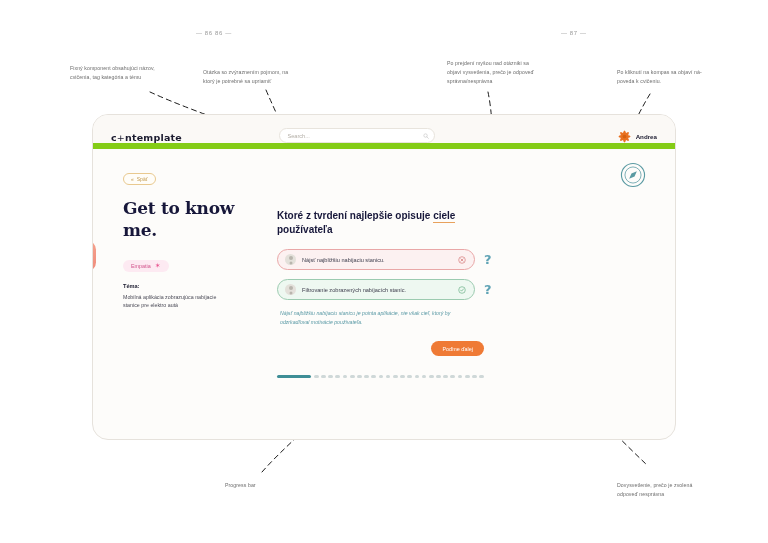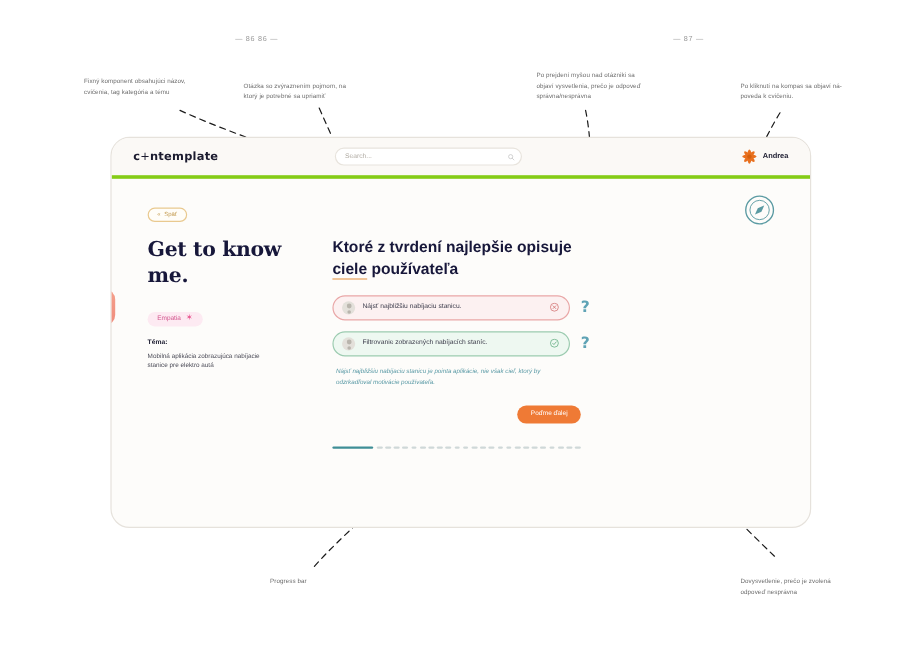--- a/index.html
+++ b/index.html
@@ -46,23 +46,23 @@
     width: 584px; height: 326px;
     background: #fdfcfa;
     border: 1px solid #e6e2dc;
     border-radius: 16px;
     overflow: hidden;
   }
 
   .app-header {
     height: 34px;
     background: #fbf9f6;
-    border-bottom: 3px solid #84cc16;
-    display: flex;
-    align-items: center;
+    border-bottom: 6px solid #84cc16;
+    display: flex;
+    align-items: flex-end;
     padding: 0 18px;
     gap: 10px;
   }
   .logo {
     font-size: 9.5px;
     font-weight: 700;
     color: #1b1b2f;
     letter-spacing: 0.2px;
     font-family: "DejaVu Sans", sans-serif;
   }
@@ -186,25 +186,25 @@
 
   
   .compass {
     position: absolute;
     right: 28px; top: 12px;
     width: 28px; height: 28px;
   }
 
   
   .question {
-    font-size: 13px;
+    font-size: 10px;
     font-weight: 700;
     line-height: 1.42;
     color: #17173a;
-    margin: 0 0 12px 0;
+    margin: 12px 0 12px 0;
     max-width: 212px;
   }
   .question .hl {
     border-bottom: 1.5px solid #e8a15c;
     padding-bottom: 1px;
   }
 
   
   .option-row {
     display: flex;

